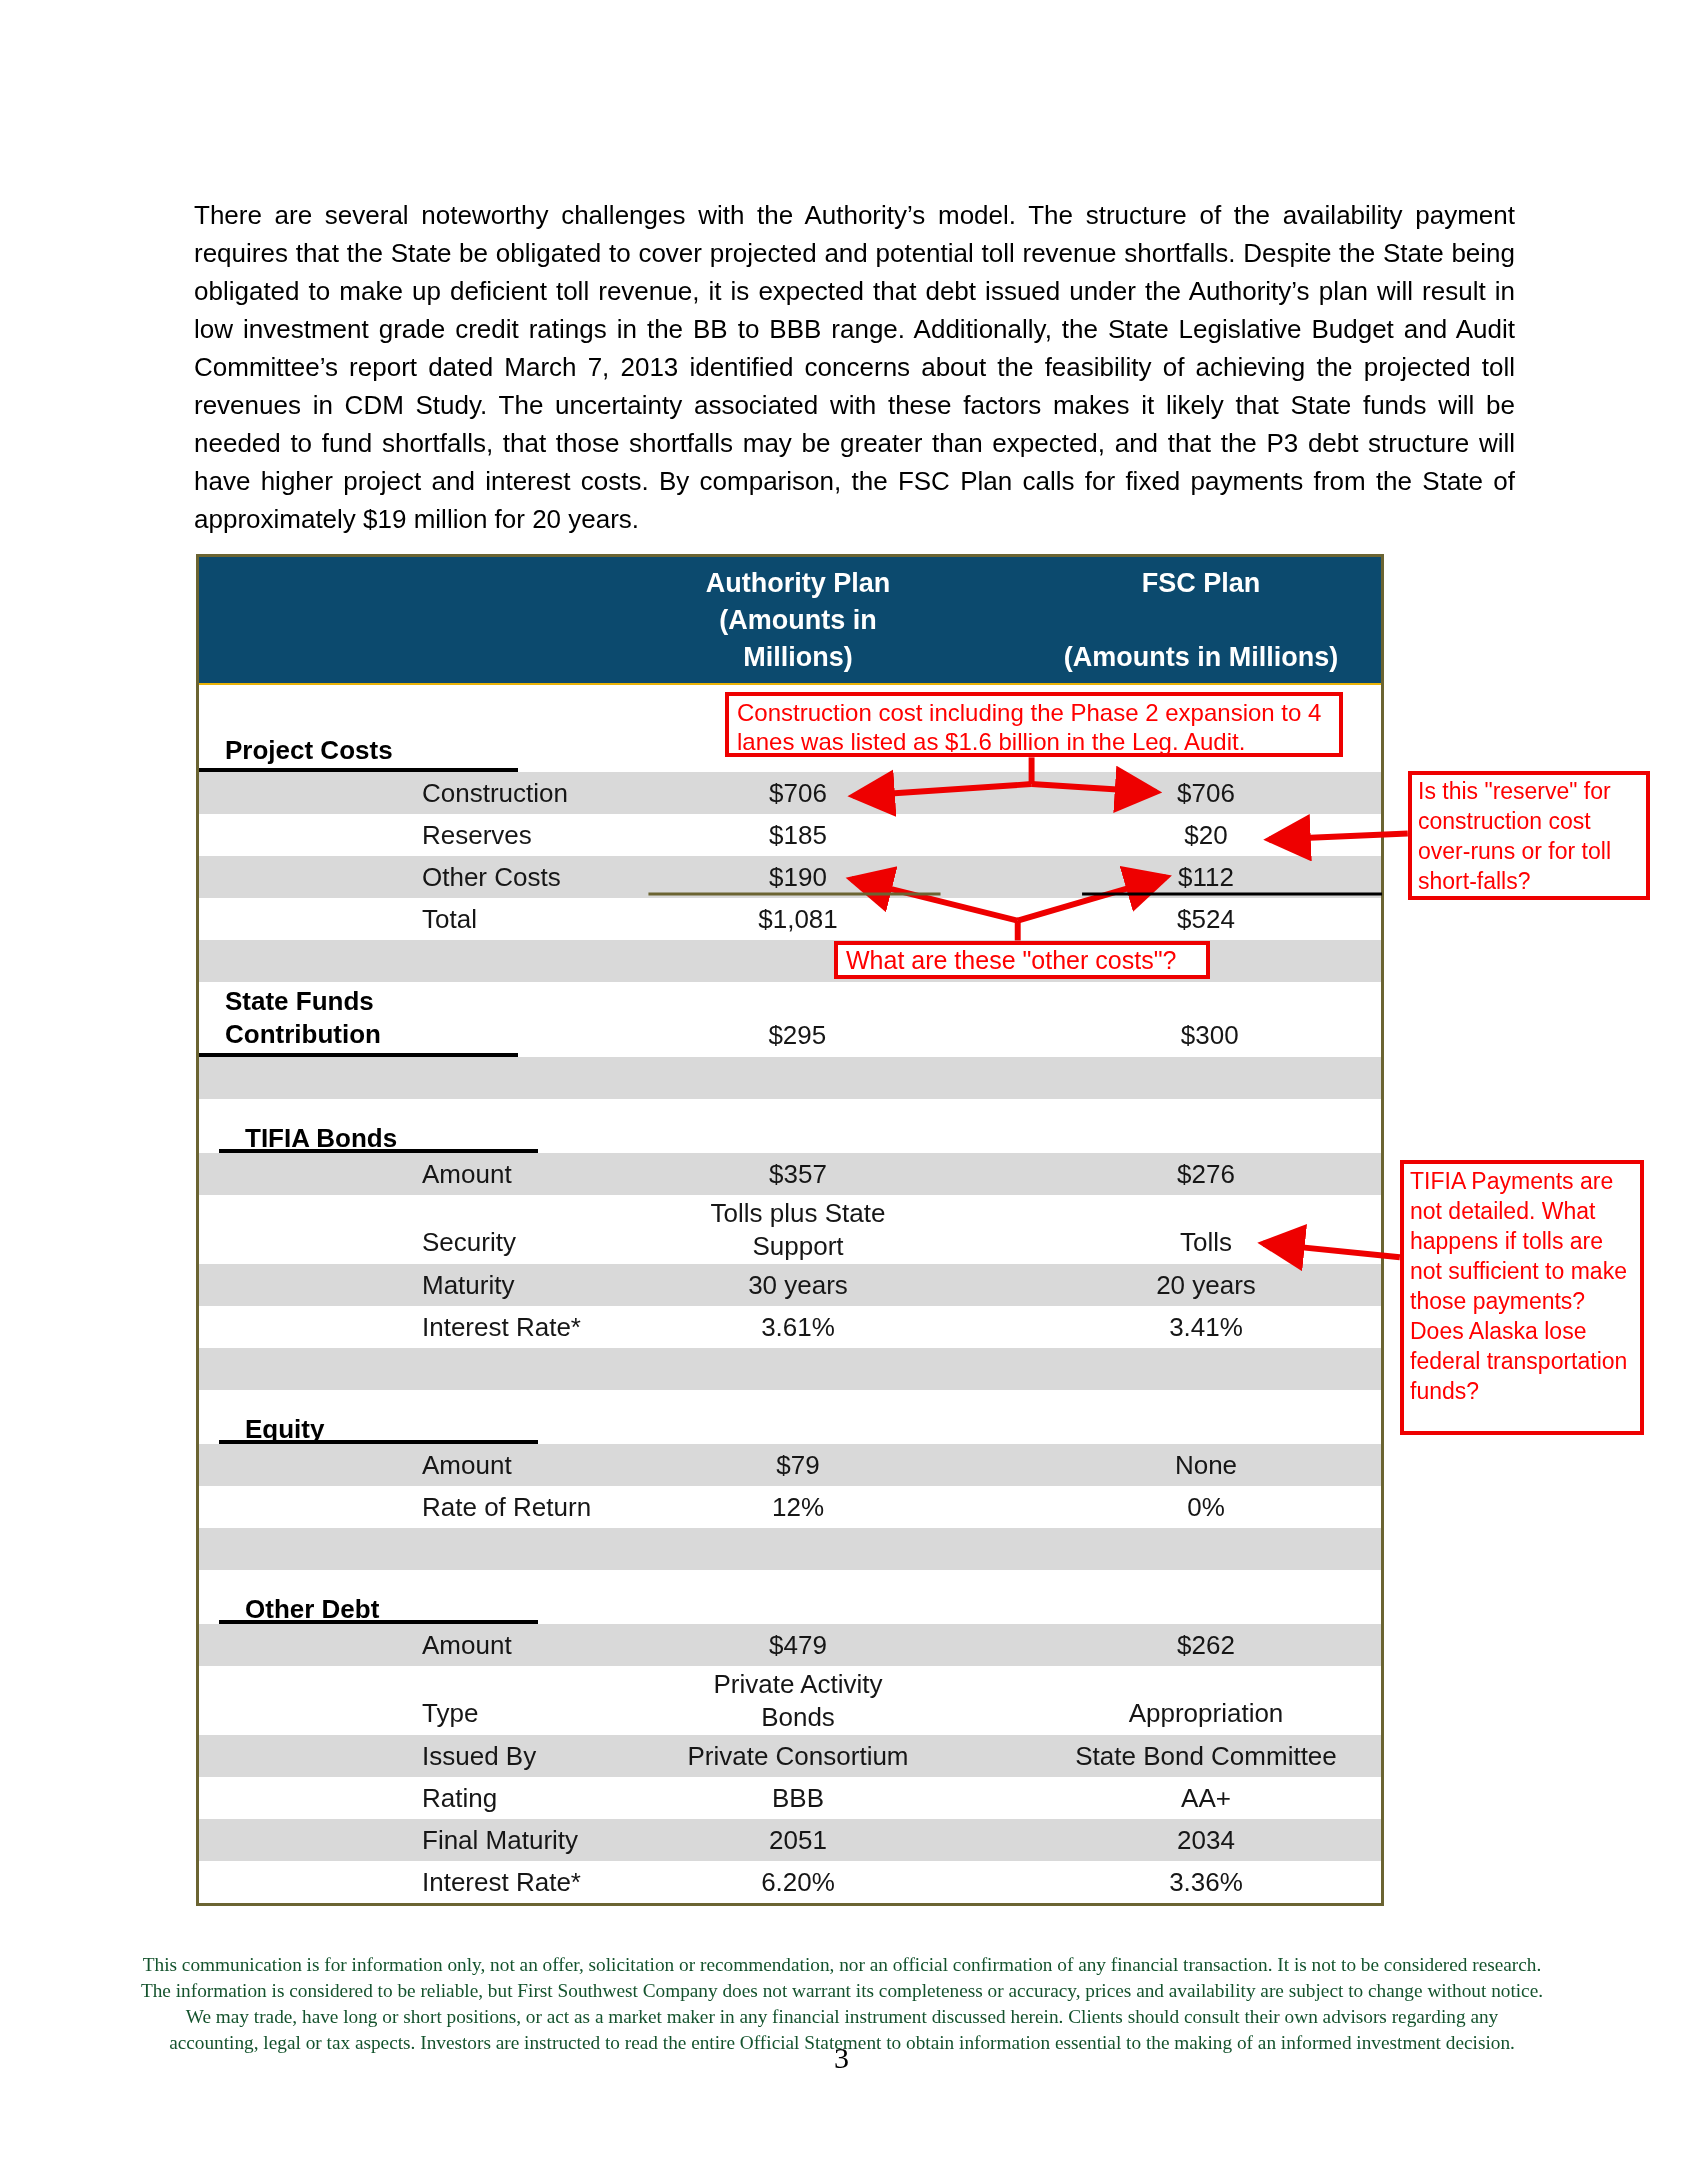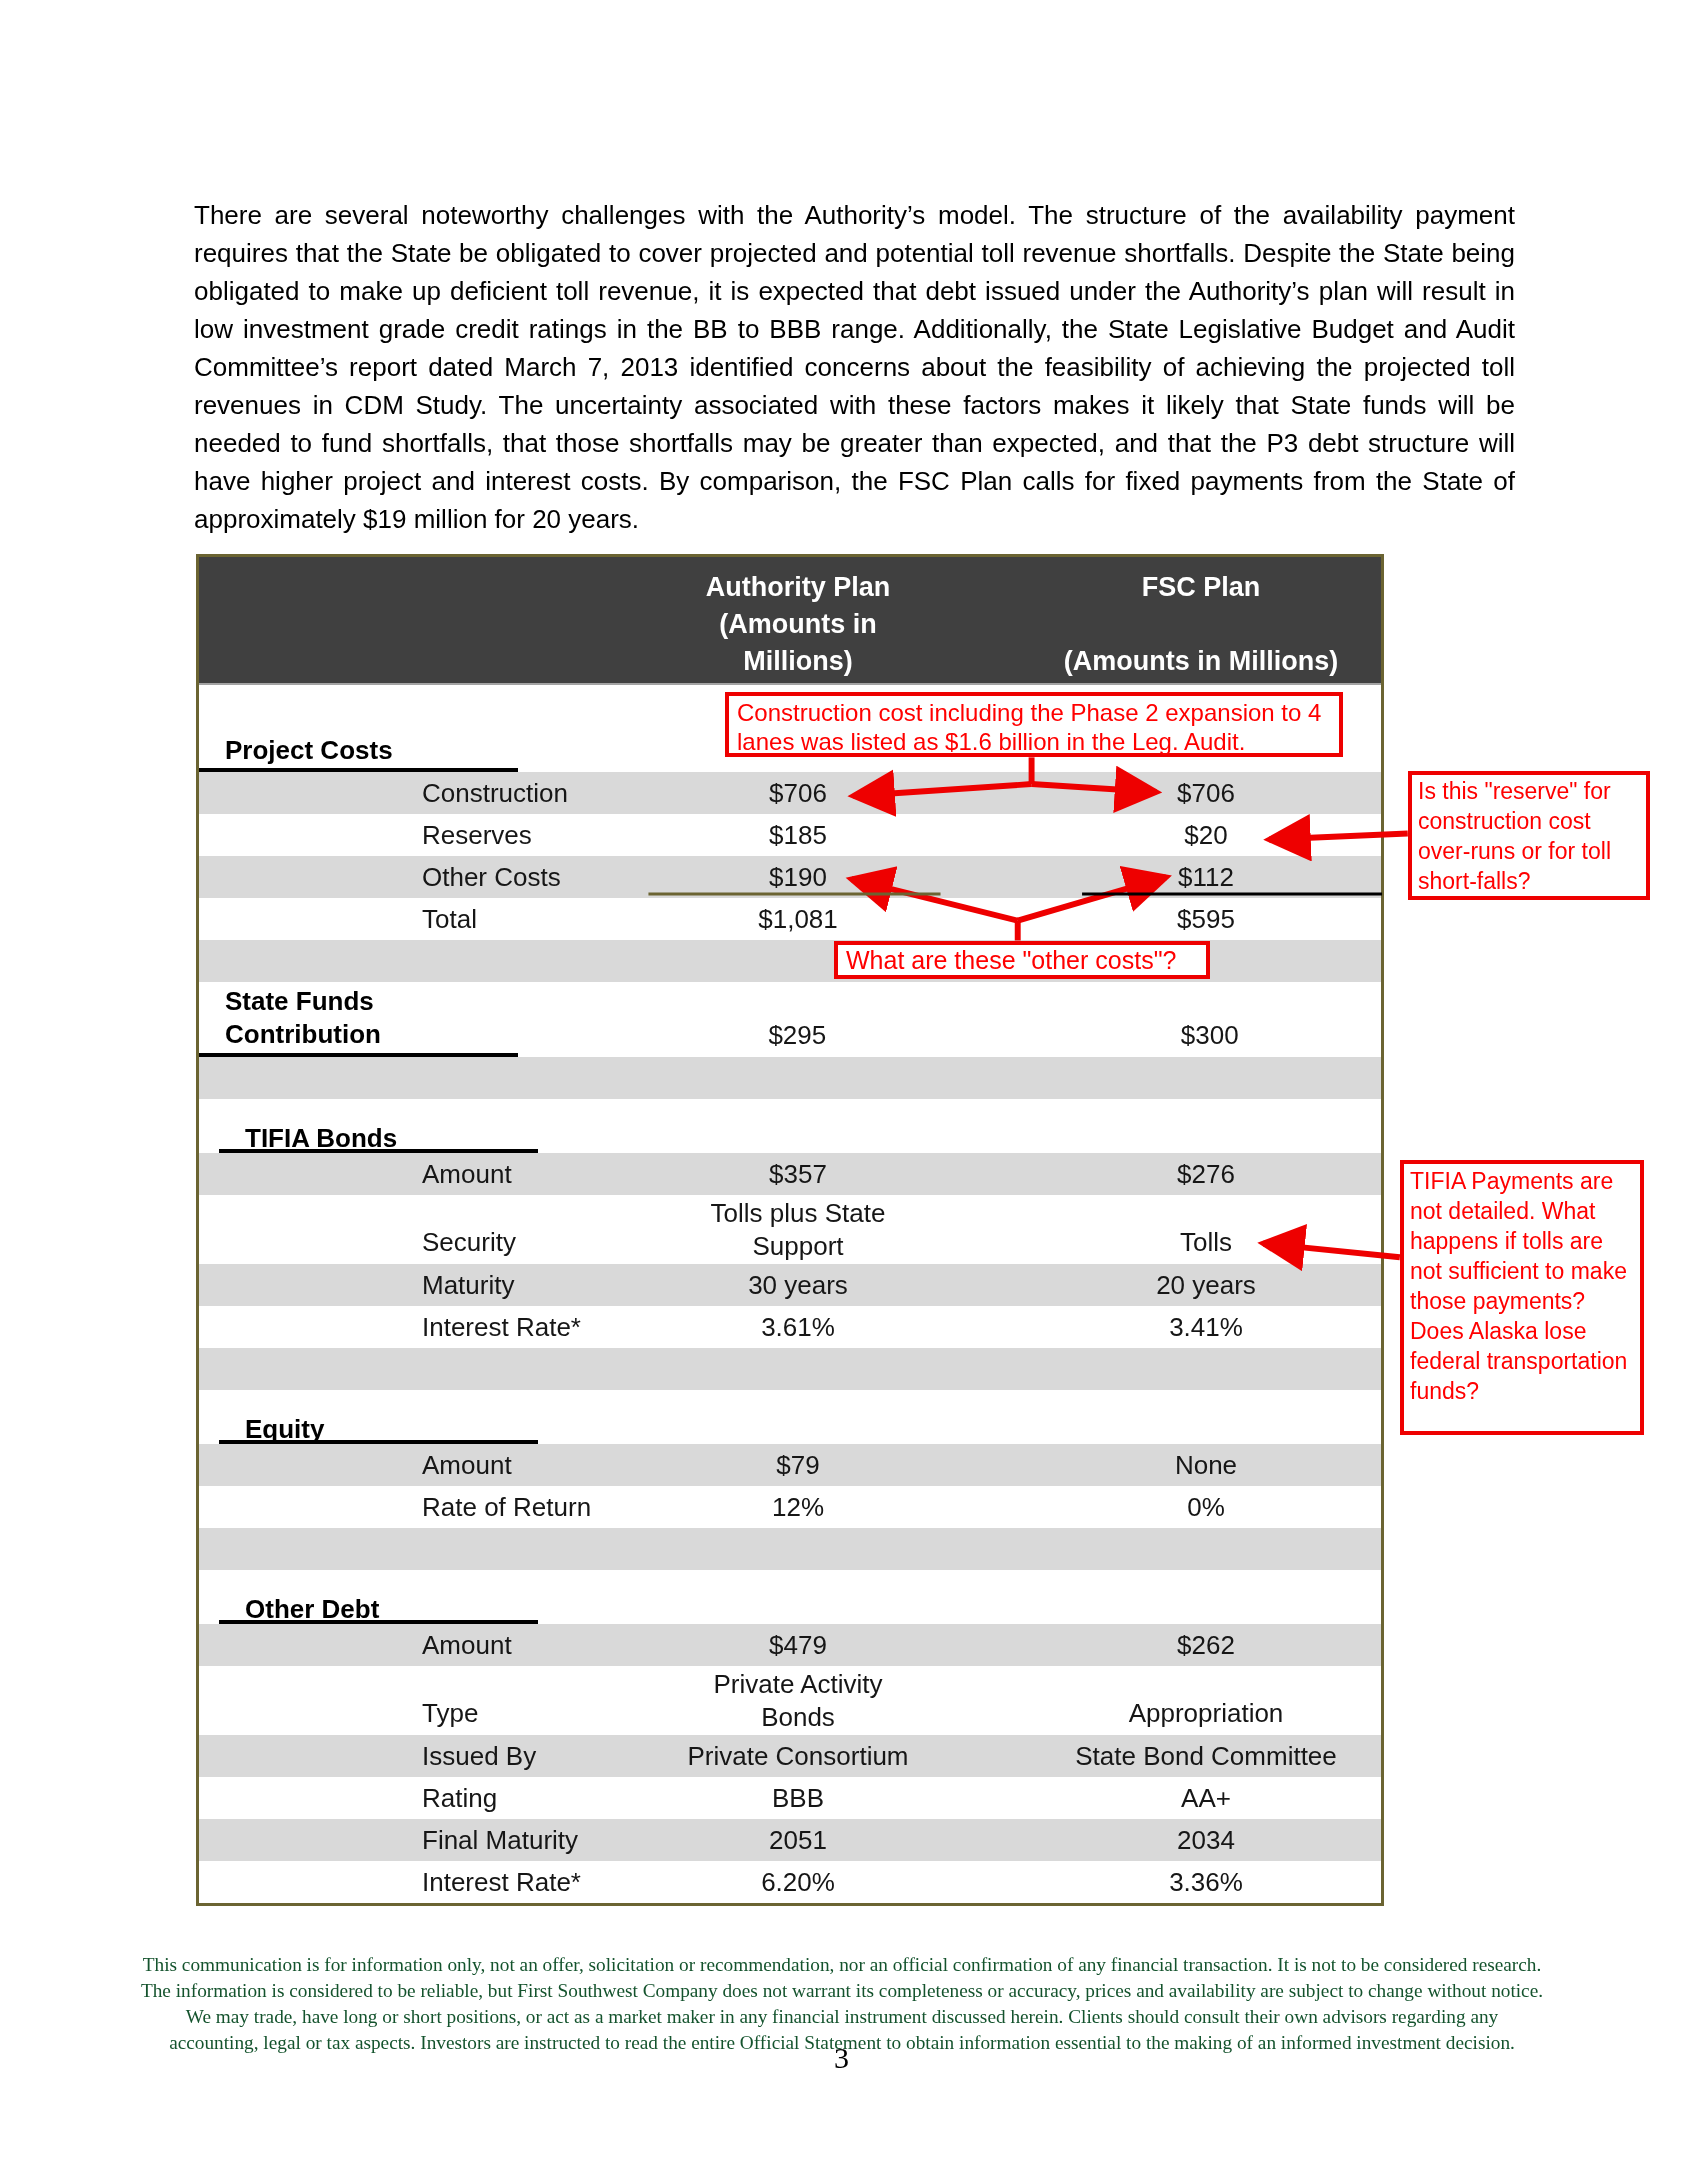--- a/index.html
+++ b/index.html
@@ -4,21 +4,21 @@
 <style>
   html,body{margin:0;padding:0;background:#fff;}
   .page{position:relative;width:1683px;height:2178px;background:#ffffff;overflow:hidden;
         font-family:"Liberation Sans",sans-serif;color:#111;}
   .para{position:absolute;left:194px;top:170px;width:1321px;
         font-family:Liberation Sans, sans-serif;font-size:26px;line-height:38px;
         text-align:justify;color:#000;}
   
   .tbl{position:absolute;left:196px;top:554px;width:1188px;border:3px solid #6B6432;
        box-sizing:border-box;background:#fff;}
-  .thead{display:flex;height:126px;background:#404040;border-bottom:2px solid #a3a3a3;align-items:center;}
+  .thead{display:flex;height:126px;background:#0c4a6e;border-bottom:2px solid #eab308;}
   .thead .hc{color:#fff;font-weight:bold;font-size:27px;line-height:37px;
              white-space:pre-line;text-align:center;padding-top:8px;box-sizing:border-box;}
   .thead .hc1{width:416px;}
   .thead .hc2{width:366px;}
   .thead .hc3{width:400px;padding-left:40px;}
   .trow{display:flex;position:relative;box-sizing:border-box;font-size:26px;color:#161616;}
   .gray{background:#D9D9D9;}
   .white{background:#ffffff;}
   .c{box-sizing:border-box;}
   .lab{width:416px;display:flex;align-items:center;}
@@ -95,21 +95,21 @@
           <span class="sub">Other Costs</span>
         </div>
       <div class="c auth">$190</div>
       <div class="c fsc">$112</div>
     </div>
     <div class="trow white h-data">
       <div class="c lab">
           <span class="sub">Total</span>
         </div>
       <div class="c auth">$1,081</div>
-      <div class="c fsc">$595</div>
+      <div class="c fsc">$524</div>
     </div>
     <div class="trow gray h-blank"></div>
 
     <div class="trow white h-head2">
       <div class="c lab bottomalign">
           <span class="sec pre">State Funds
 Contribution</span>
         </div>
       <div class="c auth bottomalign">$295</div>
       <div class="c fsc bottomalign">$300</div>

